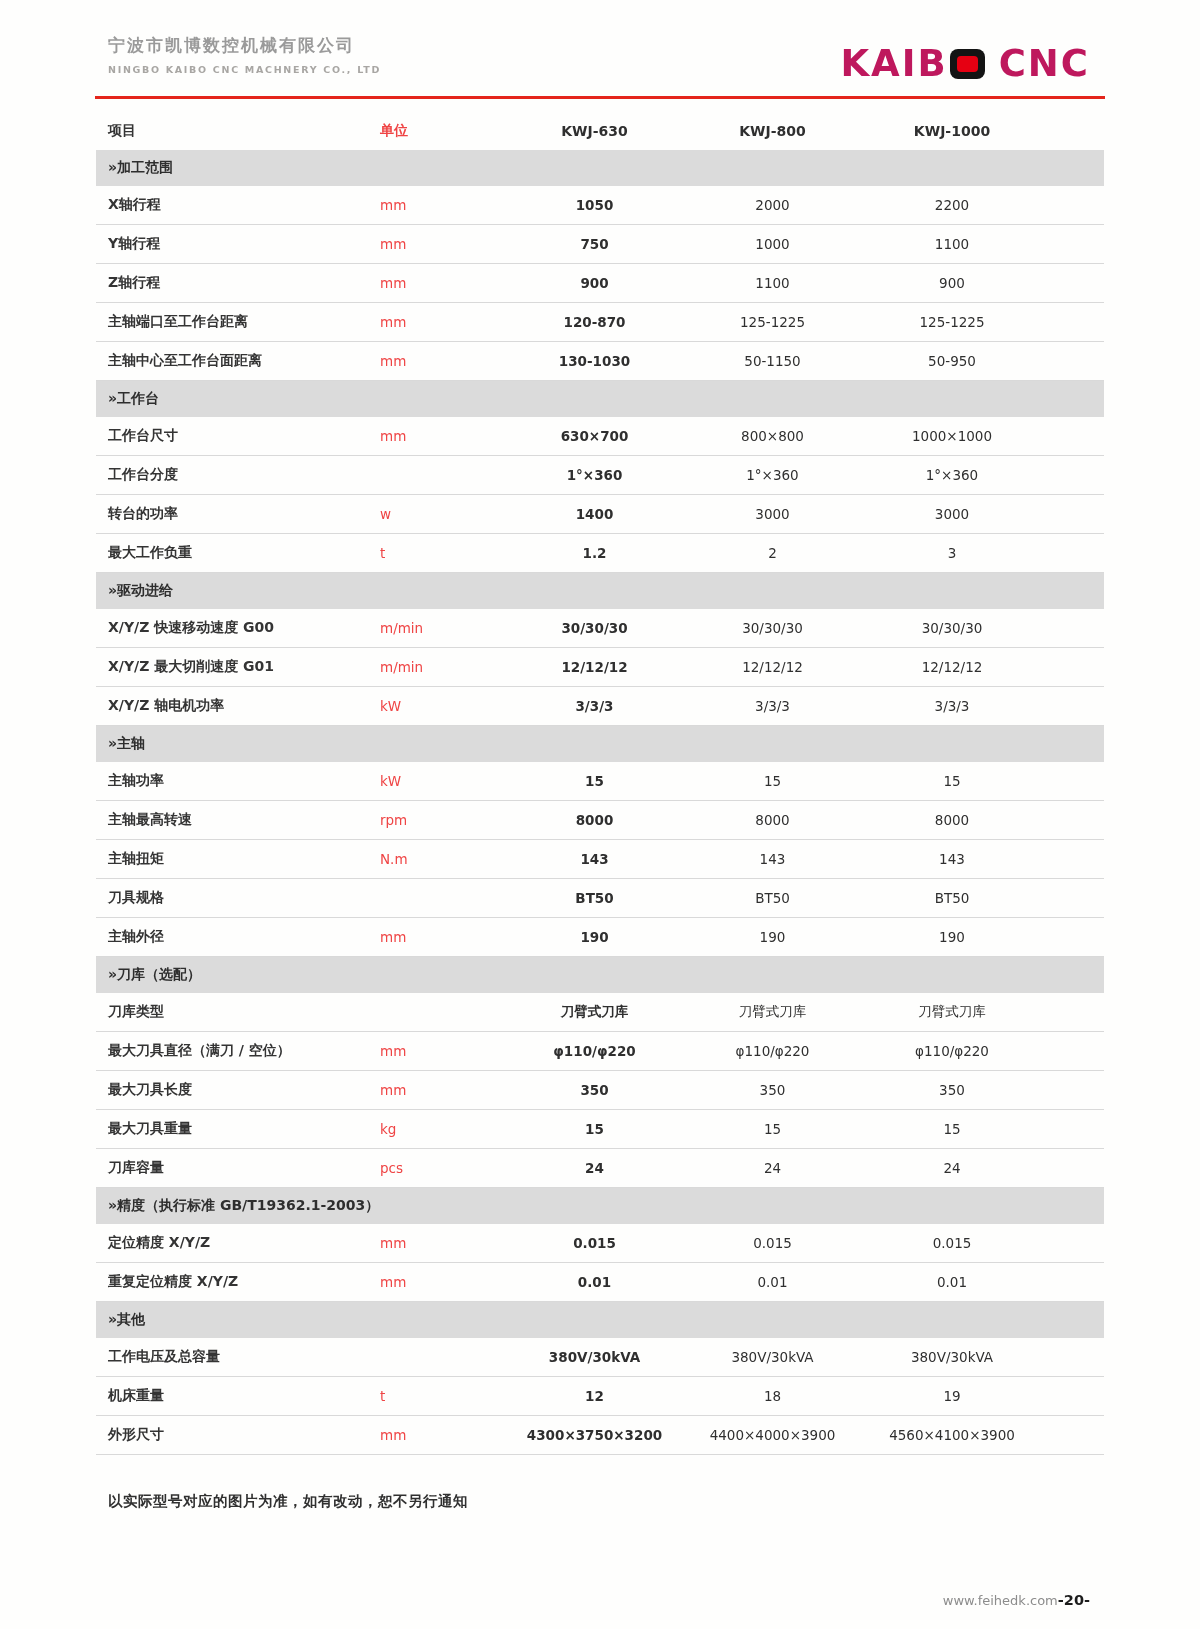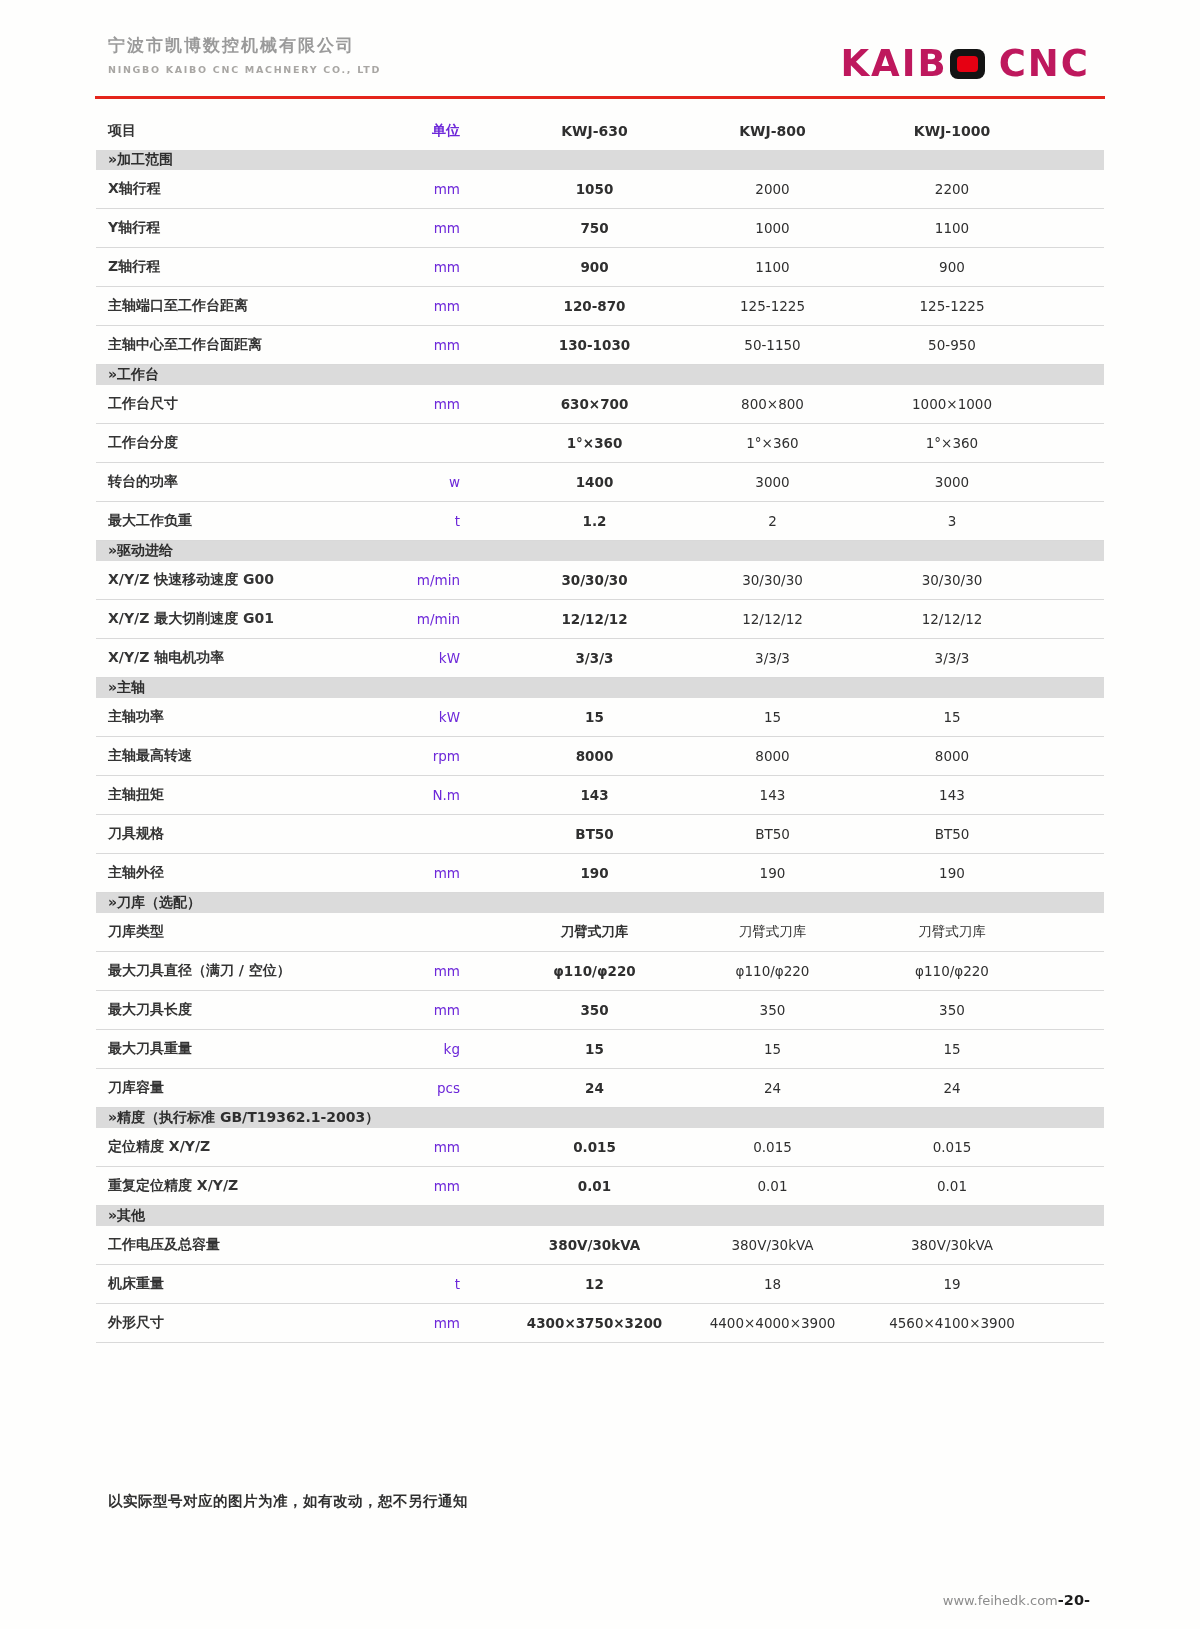--- a/index.html
+++ b/index.html
@@ -77,43 +77,43 @@
     width: 1008px;
   }
   .t-row, .t-head {
     display: grid;
     grid-template-columns: 284px 80px 46px 177px 179px 180px 62px;
     align-items: center;
   }
   .t-head { height: 38px; }
   .t-row  { height: 39px; border-bottom: 1px solid #d9d9d9; }
   .t-band {
-    height: 20px;
+    height: 36px;
     background: #dbdbdb;
     display: flex;
     align-items: center;
     padding-left: 12px;
     font-size: 14px;
     font-weight: 700;
     color: #2e2e2e;
   }
   .c-label {
     grid-column: 1;
     padding-left: 12px;
     font-size: 14px;
     font-weight: 600;
     color: #343434;
     white-space: nowrap;
   }
   .t-head .c-label { font-weight: 600; }
   .c-unit {
     grid-column: 2;
-    text-align: right;
+    text-align: left;
     font-size: 13.5px;
-    color: #6d28d9;
+    color: #ef4444;
   }
   .t-head .c-unit { font-weight: 600; font-size: 14px; }
   .c-v1 { grid-column: 4; font-weight: bold; }
   .c-v2 { grid-column: 5; }
   .c-v3 { grid-column: 6; }
   .c-v1, .c-v2, .c-v3 {
     text-align: center;
     font-size: 13.5px;
     color: #2f2f2f;
     white-space: nowrap;

